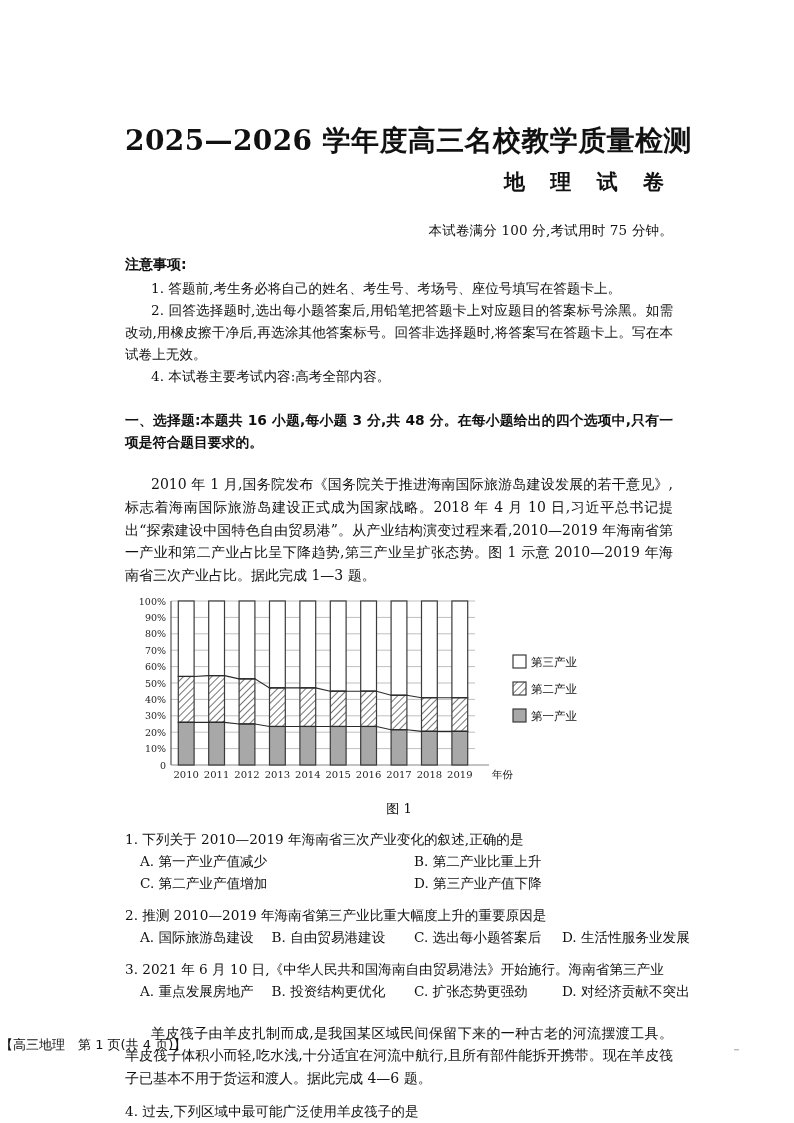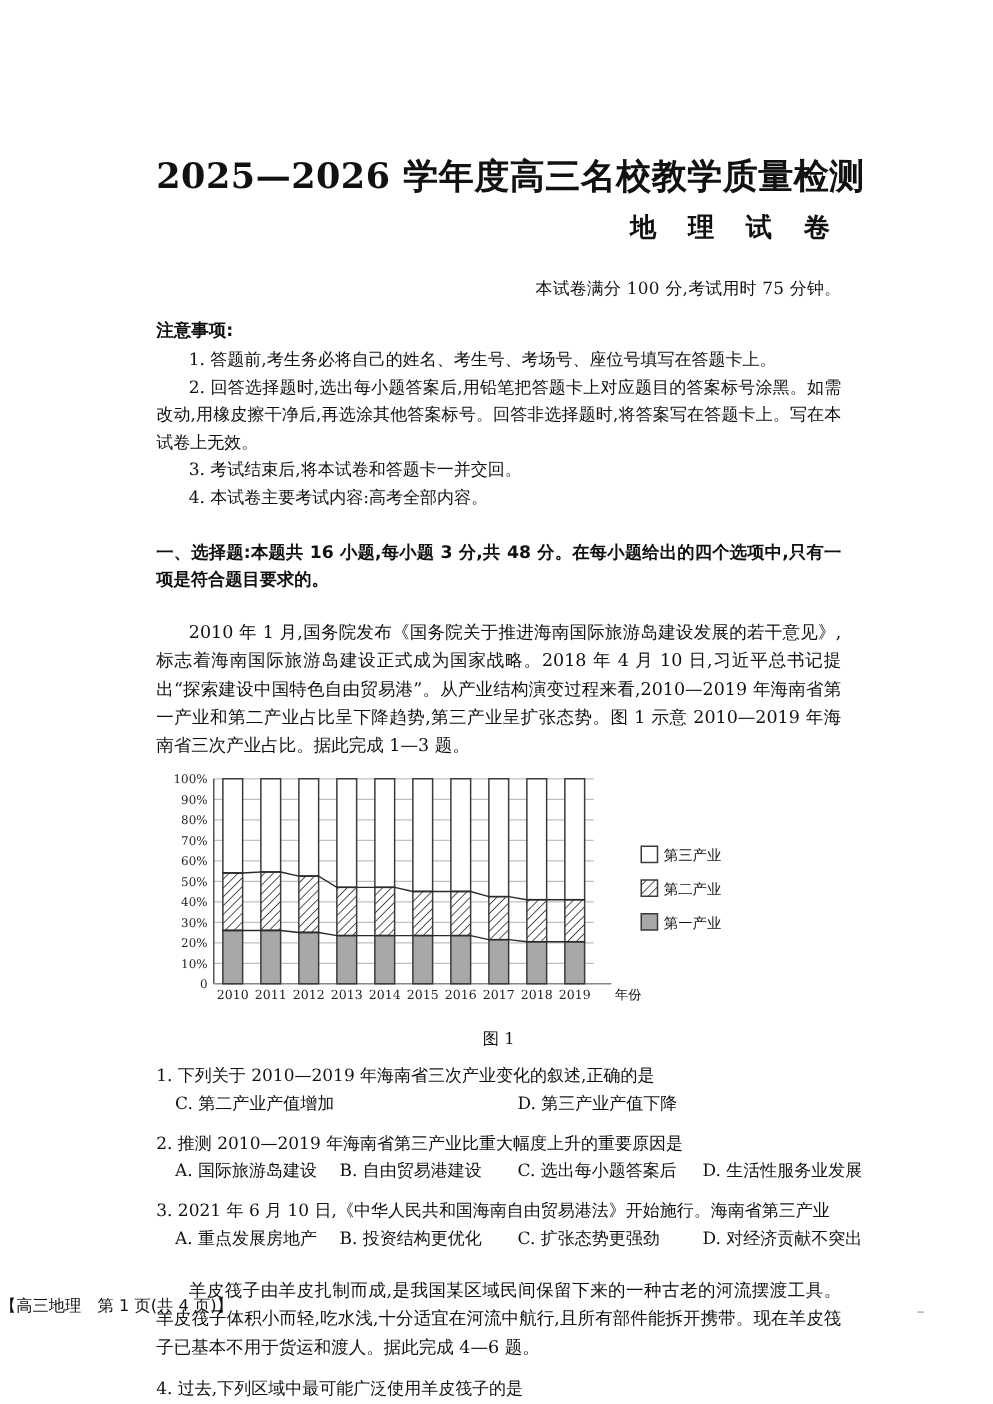--- a/index.html
+++ b/index.html
@@ -148,21 +148,20 @@
   <div class="content">
 
     <div class="doc-title">2025—2026 学年度高三名校教学质量检测</div>
     <div class="doc-subtitle">地 理 试 卷</div>
     <div class="exam-meta">本试卷满分 100 分,考试用时 75 分钟。</div>
 
     <div class="notice-head">注意事项:</div>
     <div class="notice-list">
       <div class="notice-item">1. 答题前,考生务必将自己的姓名、考生号、考场号、座位号填写在答题卡上。</div>
       <div class="notice-item">2. 回答选择题时,选出每小题答案后,用铅笔把答题卡上对应题目的答案标号涂黑。如需改动,用橡皮擦干净后,再选涂其他答案标号。回答非选择题时,将答案写在答题卡上。写在本试卷上无效。</div>
-      <div class="notice-item">3. 考试结束后,将本试卷和答题卡一并交回。</div>
       <div class="notice-item">4. 本试卷主要考试内容:高考全部内容。</div>
     </div>
 
     <div class="section-head">一、选择题:本题共 16 小题,每小题 3 分,共 48 分。在每小题给出的四个选项中,只有一项是符合题目要求的。</div>
 
     <div class="passage">2010 年 1 月,国务院发布《国务院关于推进海南国际旅游岛建设发展的若干意见》,标志着海南国际旅游岛建设正式成为国家战略。2018 年 4 月 10 日,习近平总书记提出“探索建设中国特色自由贸易港”。从产业结构演变过程来看,2010—2019 年海南省第一产业和第二产业占比呈下降趋势,第三产业呈扩张态势。图 1 示意 2010—2019 年海南省三次产业占比。据此完成 1—3 题。</div>
 
     <div class="figure-wrap">
       <svg id="chart-svg" width="548" height="200" viewBox="0 0 548 200">
           <defs>
@@ -243,20 +242,24 @@
           <text x="406" y="100" font-size="11.5" font-family="&quot;DejaVu Sans&quot;, sans-serif" fill="#111">第二产业</text>
           <rect x="388" y="116" width="13" height="13" fill="#a8a8a8" stroke="#3a3a3a" stroke-width="1.2"></rect>
           <text x="406" y="127" font-size="11.5" font-family="&quot;DejaVu Sans&quot;, sans-serif" fill="#111">第一产业</text>
         </svg>
     </div>
     <div class="figure-caption">图 1</div>
 
     <div class="question">
       <span class="q-stem">1. 下列关于 2010—2019 年海南省三次产业变化的叙述,正确的是</span>
       <div class="options two indent1">
+        <div class="opt">A. 第一产业产值减少</div>
+        <div class="opt">B. 第二产业比重上升</div>
+      </div>
+      <div class="options two indent1">
         <div class="opt">C. 第二产业产值增加</div>
         <div class="opt">D. 第三产业产值下降</div>
       </div>
     </div>
 
     <div class="question">
       <span class="q-stem">2. 推测 2010—2019 年海南省第三产业比重大幅度上升的重要原因是</span>
       <div class="options four wide indent1">
         <div class="opt">A. 国际旅游岛建设</div>
         <div class="opt">B. 自由贸易港建设</div>

